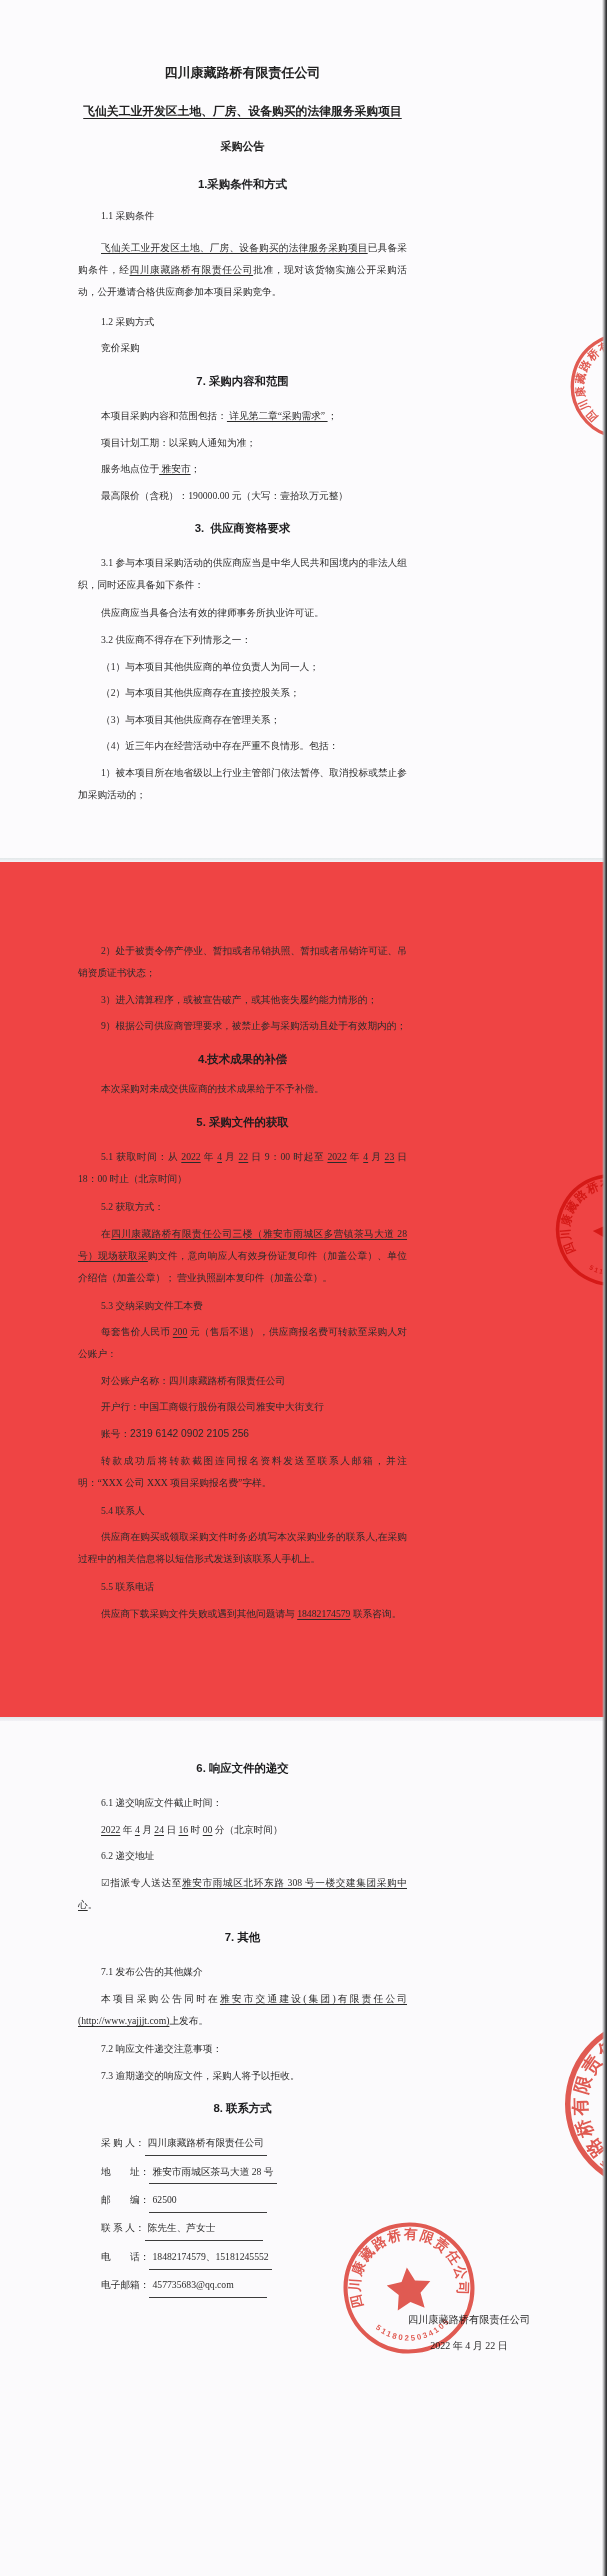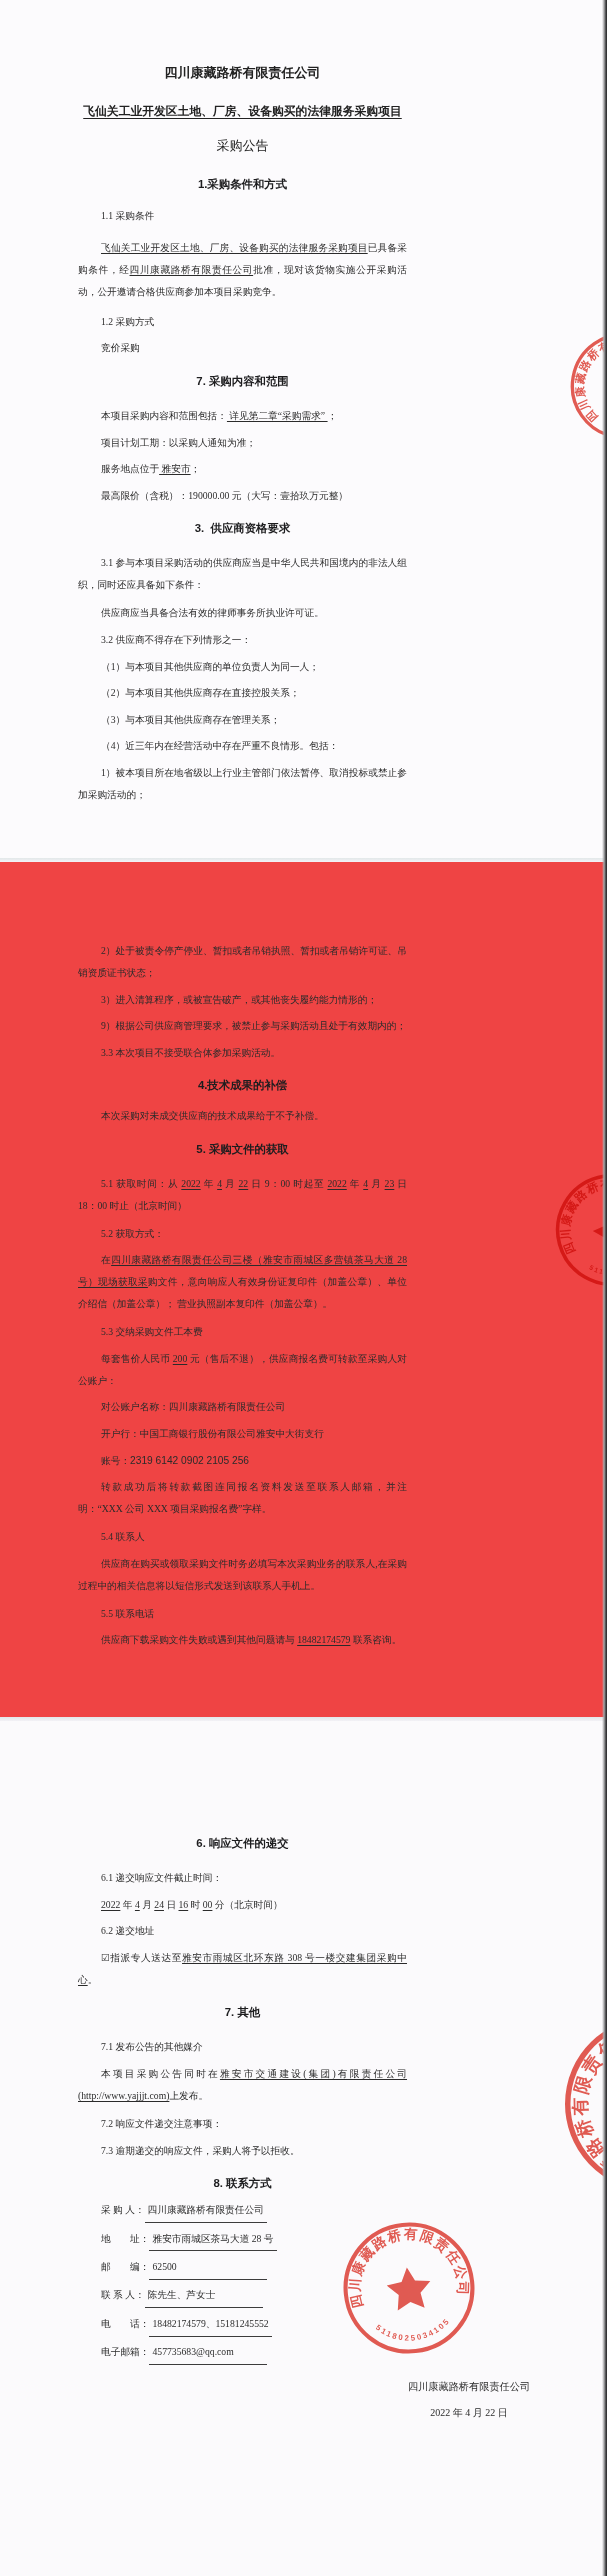--- a/index.html
+++ b/index.html
@@ -1,41 +1,41 @@
 <!DOCTYPE html>
 <html style="font-size:12px"><head>
 <meta charset="utf-8">
 <style>
   html,body{margin:0;padding:0;background:#f4f3f6;}
   .doc{position:relative;width:607px;height:2576px;margin:0 auto;background:#fbfafc;overflow:hidden;
        font-family:"Liberation Serif","DejaVu Serif",serif;color:#2b2b2b;}
   .page{position:relative;width:607px;overflow:hidden;box-sizing:border-box;}
   .page1{height:858px;background:#fcfbfd;padding-top:62px;}
   .page2{height:859px;background:#ef4444;padding-top:82px;}
-  .page3{height:859px;background:#fbfafc;padding-top:115px;}
+  .page3{height:859px;background:#fbfafc;padding-top:40px;}
   .page2::before,.page3::before{content:"";position:absolute;top:0;left:0;right:0;height:3.8px;
        background:linear-gradient(#e2e8e9,#f3f1f6);}
   .scan-edge{position:absolute;top:0;right:0;width:5.3px;height:100%;z-index:50;
        background:linear-gradient(to right,rgba(0,0,0,0),#a9a9ab 40%,#4a4a4c 75%,#232325);}
   .speck{position:absolute;left:46px;top:16.7px;width:7.6px;height:2.3px;background:#4d4d50;transform:rotate(-8deg);}
   .titles{margin-left:78px;width:329px;text-align:center;}
   .t1{font-family:"Liberation Sans","DejaVu Sans",sans-serif;font-weight:bold;font-size:13px;line-height:21px;color:#222;}
   .t2{margin-top:18px;font-family:"Liberation Sans","DejaVu Sans",sans-serif;font-weight:bold;font-size:11.8px;
       line-height:20px;text-decoration:underline;text-underline-offset:3px;color:#222;}
-  .t3{margin-top:15px;font-family:"Liberation Sans","DejaVu Sans",sans-serif;font-weight:normal;font-size:13px;line-height:20.5px;color:#222;}
+  .t3{margin-top:15px;font-family:"Liberation Sans","DejaVu Sans",sans-serif;font-weight:bold;font-size:11px;line-height:20.5px;color:#222;}
   .content{margin-left:78px;width:329px;}
   h2{font-family:"Liberation Sans","DejaVu Sans",sans-serif;font-weight:bold;font-size:11.4px;
      line-height:23px;color:#1d1d1f;margin:10.6px 0 0;text-align:center;}
   h2.h-first{margin-top:16.7px;}
   p{margin:4.6px 0 0;font-size:9.7px;line-height:22px;text-align:justify;text-indent:23px;}
   .mt8{margin-top:6px;}.mt10{margin-top:7.6px;}.mt12{margin-top:9px;}.mt13{margin-top:10px;}.mt16{margin-top:12px;}
   .ul{text-decoration:underline;text-underline-offset:2.3px;}
   .num{font-family:"Liberation Sans","DejaVu Sans",sans-serif;font-size:10.2px;}
   .crow{margin-top:4.6px;font-size:9.7px;line-height:22px;text-indent:23px;}
-  .crow.first{margin-top:4px;}
+  .crow.first{margin-top:12px;}
   .blank{display:inline-block;min-width:112px;border-bottom:0.8px solid #3c3c3c;padding:0 3px 0.8px;text-indent:0;}
   .sign{margin-top:12px;margin-left:313px;width:156px;text-align:center;}
   .sign-line1{font-size:10.2px;line-height:20px;}
   .sign-line2{font-size:10px;line-height:20px;margin-top:6px;}
   .seal{position:absolute;opacity:.8;mix-blend-mode:multiply;z-index:40;}
   .seal circle{fill:none;stroke:#dd3327;stroke-width:5;}
   .seal .star{fill:#dd3327;}
   .seal .ringtext{fill:#dd3327;font-family:"Liberation Sans","DejaVu Sans",sans-serif;
        font-weight:bold;font-size:16.5px;letter-spacing:2px;}
   .seal .numtext{fill:#dd3327;font-family:"Liberation Sans","DejaVu Sans",sans-serif;
@@ -93,21 +93,20 @@
       <text class="ringtext"><textPath href="#arcTop" startOffset="50%" text-anchor="middle">四川康藏路桥有限责任公司</textPath></text>
       <text class="numtext"><textPath href="#arcBottom" startOffset="50%" text-anchor="middle">5118025034105</textPath></text>
     </svg>
   </section>
 
   <section class="page page2">
     <div class="content">
       <p style="margin-top:0">2）处于被责令停产停业、暂扣或者吊销执照、暂扣或者吊销许可证、吊销资质证书状态；</p>
       <p>3）进入清算程序，或被宣告破产，或其他丧失履约能力情形的；</p>
       <p>9）根据公司供应商管理要求，被禁止参与采购活动且处于有效期内的；</p>
-      <p>3.3 本次项目不接受联合体参加采购活动。</p>
       <h2>4.技术成果的补偿</h2>
       <p class="mt10">本次采购对未成交供应商的技术成果给于不予补偿。</p>
       <h2>5. 采购文件的获取</h2>
       <p class="mt16"><span>5.1 获取时间：从 </span><span class="ul">2022</span><span> 年 </span><span class="ul">4</span><span> 月 </span><span class="ul">22</span><span> 日 9：00 时起至 </span><span class="ul">2022</span><span> 年 </span><span class="ul">4</span><span> 月 </span><span class="ul">23</span><span> 日 18：00 时止（北京时间）</span></p>
       <p class="mt8">5.2 获取方式：</p>
       <p><span>在</span><span class="ul">四川康藏路桥有限责任公司三楼（雅安市雨城区多营镇茶马大道 28 号）现场获取采</span><span>购文件，意向响应人有效身份证复印件（加盖公章）、单位介绍信（加盖公章）； 营业执照副本复印件（加盖公章）。</span></p>
       <p class="mt8">5.3 交纳采购文件工本费</p>
       <p><span>每套售价人民币 </span><span class="ul">200</span><span> 元（售后不退），供应商报名费可转款至采购人对公账户：</span></p>
       <p>对公账户名称：四川康藏路桥有限责任公司</p>
       <p>开户行：中国工商银行股份有限公司雅安中大街支行</p>

